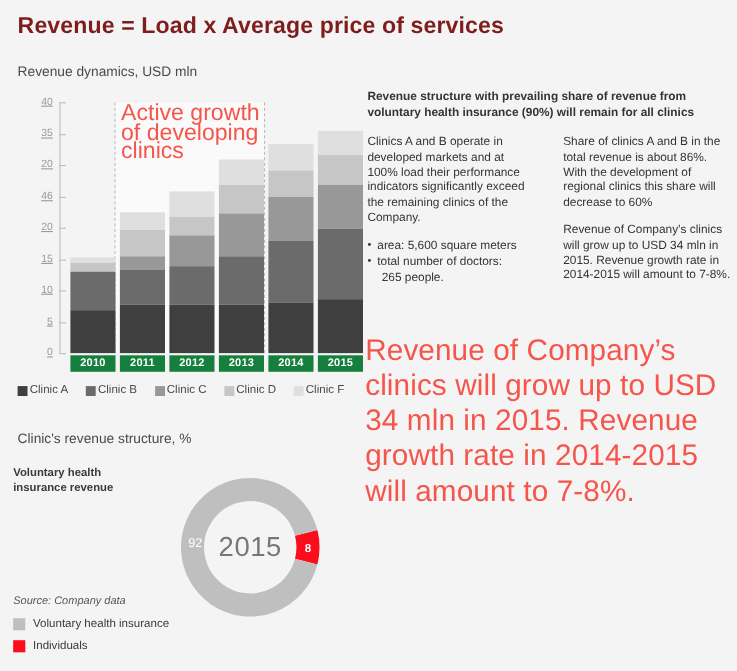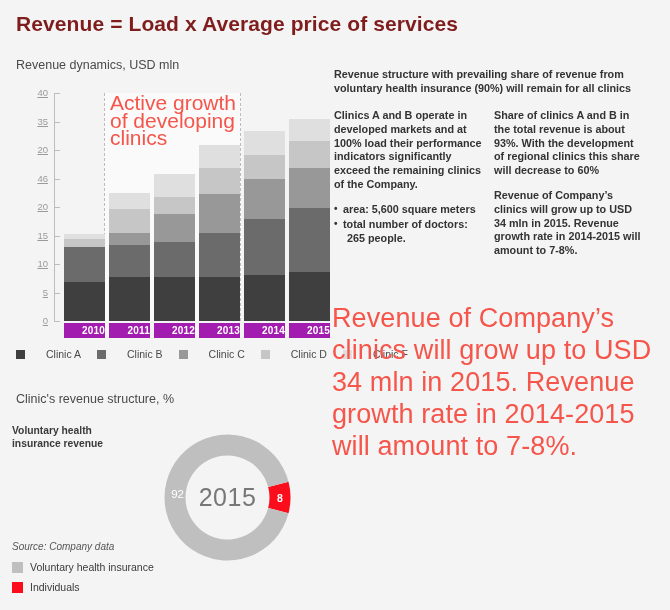--- a/index.html
+++ b/index.html
@@ -41,27 +41,27 @@
   }
   #annotation-active-growth{
     position:absolute;left:96px;top:6px;width:138px;
     color:#f5554a;font-size:21px;line-height:17.5px;
     font-weight:300;
   }
   .bar-col{position:absolute;bottom:17px;width:41px;}
   .seg{width:100%;display:block;}
   .year-label{
     position:absolute;bottom:0;width:41px;height:15px;
-    background:#a21caf;color:#fff;font-size:10px;font-weight:bold;
-    text-align:right;line-height:15px;letter-spacing:.2px;
+    background:#15803d;color:#fff;font-size:10px;font-weight:bold;
+    text-align:center;line-height:15px;letter-spacing:.2px;
   }
 
   
   #bar-legend{position:absolute;left:16px;top:348px;display:flex;gap:16px;}
-  .lg-item{display:flex;align-items:center;gap:21px;font-size:10.5px;color:#4a4a4a;}
+  .lg-item{display:flex;align-items:flex-end;gap:2px;font-size:10.5px;color:#4a4a4a;}
   .lg-swatch{width:9px;height:9px;display:inline-block;}
 
   
   #donut-section-title{
     position:absolute;left:16px;top:392px;
     font-size:12.5px;color:#4a4a4a;
   }
   #donut-text-block{
     position:absolute;left:12px;top:424px;width:126px;
     font-size:10.3px;line-height:13.2px;color:#3a3a3a;
@@ -81,26 +81,26 @@
     font-size:11.5px;color:#fff;
   }
   #donut-center-year{
     position:absolute;left:160px;top:430px;width:135px;height:135px;
     display:flex;align-items:center;justify-content:center;
     font-size:25px;color:#777;font-weight:300;letter-spacing:.5px;
     pointer-events:none;
   }
 
   
-  #right-col{position:absolute;left:334px;top:68px;width:330px;}
+  #right-col{position:absolute;left:334px;top:82px;width:330px;}
   #right-headline{
     font-size:10.8px;line-height:13.5px;font-weight:bold;color:#333;
     width:318px;
   }
-  #right-cols{display:flex;gap:8px;margin-top:14px;font-weight:bold;}
+  #right-cols{display:flex;gap:26px;margin-top:14px;}
   .rc{width:152px;font-size:10.8px;line-height:13.8px;color:#333;}
   .rc p{margin:0 0 11px 0;}
   .bullets{margin:0;padding:0;list-style:none;}
   .bullets li{position:relative;padding-left:9px;margin-bottom:1px;}
   .bullets li:before{content:"\2022";position:absolute;left:0;top:-1px;font-size:10px;}
   .bullets li.cont{padding-left:13px;}
   .bullets li.cont:before{content:"";}
 
   #big-quote{
     position:absolute;left:332px;top:302px;width:332px;
@@ -246,21 +246,21 @@
     <div id="right-cols">
       <div class="rc">
         <p>Clinics A and B operate in developed markets and at 100% load their performance indicators significantly exceed the remaining clinics of the Company.</p>
         <ul class="bullets" id="facts-list">
             <li>area: 5,600 square meters</li>
             <li>total number of doctors:</li>
             <li class="cont">265 people.</li>
           </ul>
       </div>
       <div class="rc">
-        <p>Share of clinics A and B in the total revenue is about 93%. With the development of regional clinics this share will decrease to 60%</p>
+        <p>Share of clinics A and B in the total revenue is about 86%. With the development of regional clinics this share will decrease to 60%</p>
         <p>Revenue of Company’s clinics will grow up to USD 34 mln in 2015. Revenue growth rate in 2014-2015 will amount to 7-8%.</p>
       </div>
     </div>
   </div>
 
   <div id="big-quote">Revenue of Company’s clinics will grow up to USD 34 mln in 2015. Revenue growth rate in 2014-2015 will amount to 7-8%.</div>
 
 </div>
 
 </body></html>

